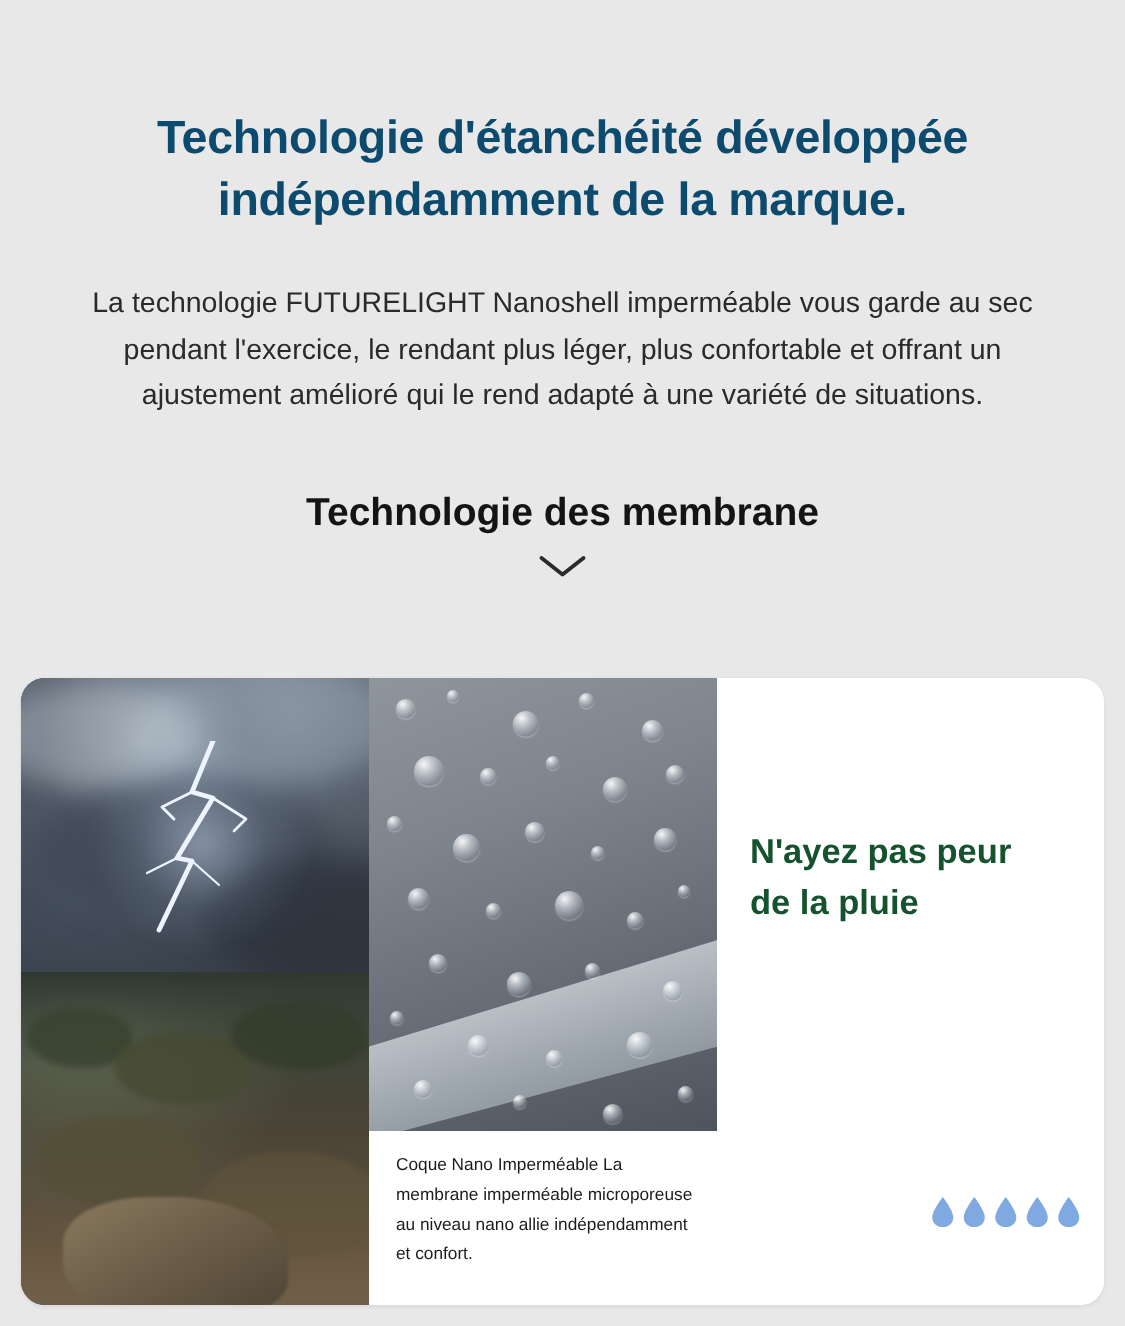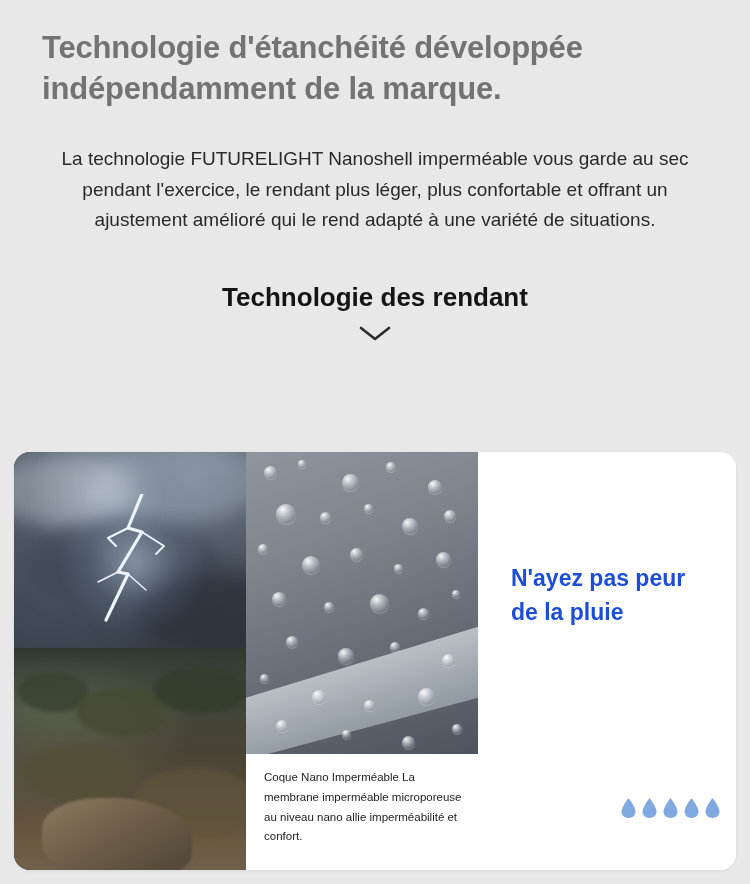--- a/index.html
+++ b/index.html
@@ -18,25 +18,26 @@
   .page {
     width: 750px;
     height: 884px;
     position: relative;
     background: #e8e8e8;
   }
 
   
   .headline {
     margin: 0;
-    padding: 28px 42px 0 42px;
+    padding: 72px 42px 0 42px;
+    text-align: center;
     font-size: 31px;
     line-height: 1.32;
     font-weight: bold;
-    color: #737373;
+    color: #0c4a6e;
     letter-spacing: -0.2px;
   }
 
   .subcopy {
     margin: 12px;
     padding: 22px 30px 0 30px;
     text-align: center;
     font-size: 19px;
     line-height: 1.62;
     color: #2a2a2a;
@@ -213,45 +214,45 @@
     top: 0;
     width: 258px;
     height: 418px;
     background: #ffffff;
   }
   .right-title {
     position: absolute;
     left: 22px;
     top: 98px;
     width: 200px;
-    margin: 11px;
+    margin: 0;
     font-size: 23px;
     line-height: 1.48;
     font-weight: bold;
-    color: #1d4ed8;
+    color: #14532d;
   }
   .drops-row {
     position: absolute;
     left: 142px;
     top: 345px;
     display: flex;
     gap: 4px;
   }
   .mini-drop { display: block; }
 </style>
 </head>
 <body>
 
 <div class="page">
 
   <h1 class="headline">Technologie d'étanchéité développée indépendamment de la marque.</h1>
 
   <p class="subcopy">La technologie FUTURELIGHT Nanoshell imperméable vous garde au sec pendant l'exercice, le rendant plus léger, plus confortable et offrant un ajustement amélioré qui le rend adapté à une variété de situations.</p>
 
-  <h2 class="section-title">Technologie des rendant</h2>
+  <h2 class="section-title">Technologie des membrane</h2>
 
   <div class="chevron-wrap">
     <span class="chevron-icon">
       <svg width="34" height="18" viewBox="0 0 34 18" xmlns="http://www.w3.org/2000/svg">
         <path d="M3 3 L17 14 L31 3" fill="none" stroke="#2b2b2b" stroke-width="2.6" stroke-linecap="round" stroke-linejoin="round"></path>
       </svg>
     </span>
   </div>
 
   <div class="card">
@@ -318,21 +319,21 @@
       <div class="drop" style="left:66px;  top:238px; width:14px; height:14px;"></div>
       <div class="drop" style="left:118px; top:248px; width:11px; height:11px;"></div>
       <div class="drop" style="left:172px; top:236px; width:17px; height:17px;"></div>
       <div class="drop" style="left:30px;  top:268px; width:12px; height:12px;"></div>
       <div class="drop" style="left:96px;  top:278px; width:9px;  height:9px;"></div>
       <div class="drop" style="left:156px; top:284px; width:13px; height:13px;"></div>
       <div class="drop" style="left:206px; top:272px; width:10px; height:10px;"></div>
     </div>
 
     <div class="caption-box">
-      <p class="caption-text">Coque Nano Imperméable La membrane imperméable microporeuse au niveau nano allie imperméabilité et confort.</p>
+      <p class="caption-text">Coque Nano Imperméable La membrane imperméable microporeuse au niveau nano allie indépendamment et confort.</p>
     </div>
 
     <div class="right-panel">
       <h3 class="right-title">N'ayez pas peur de la pluie</h3>
 
       <div class="drops-row">
         <span class="mini-drop">
           <svg width="17" height="22" viewBox="0 0 17 22" xmlns="http://www.w3.org/2000/svg">
               <path d="M8.5 1 C8.5 1 15.5 10 15.5 14.6 C15.5 18.4 12.4 21 8.5 21 C4.6 21 1.5 18.4 1.5 14.6 C1.5 10 8.5 1 8.5 1 Z" fill="#7fa9e0"></path>
             </svg>

